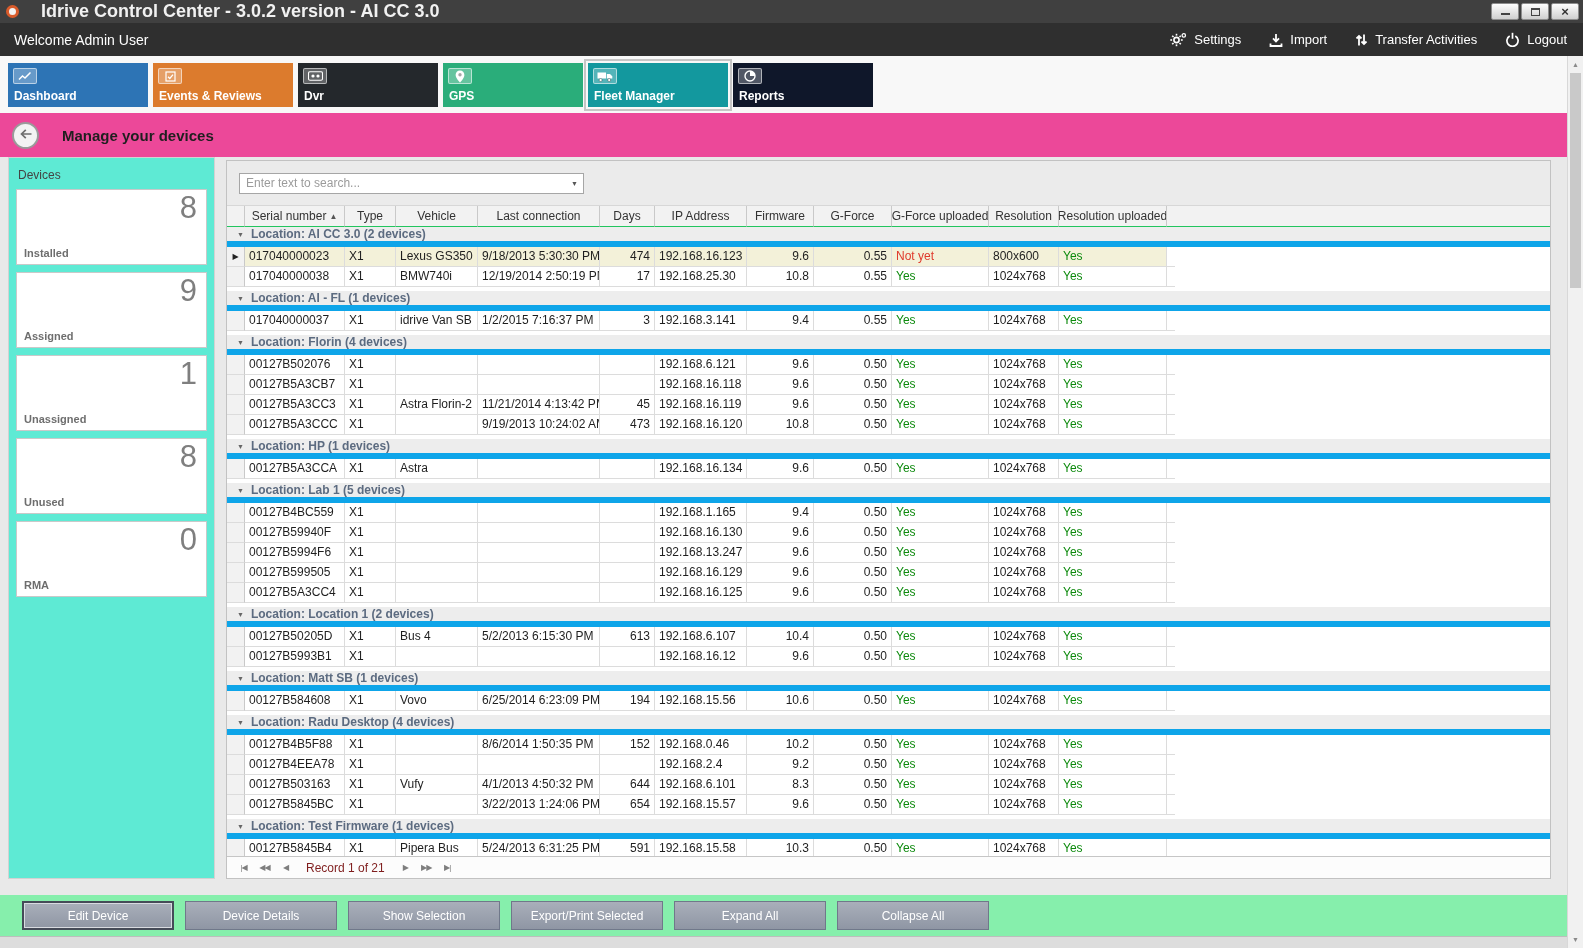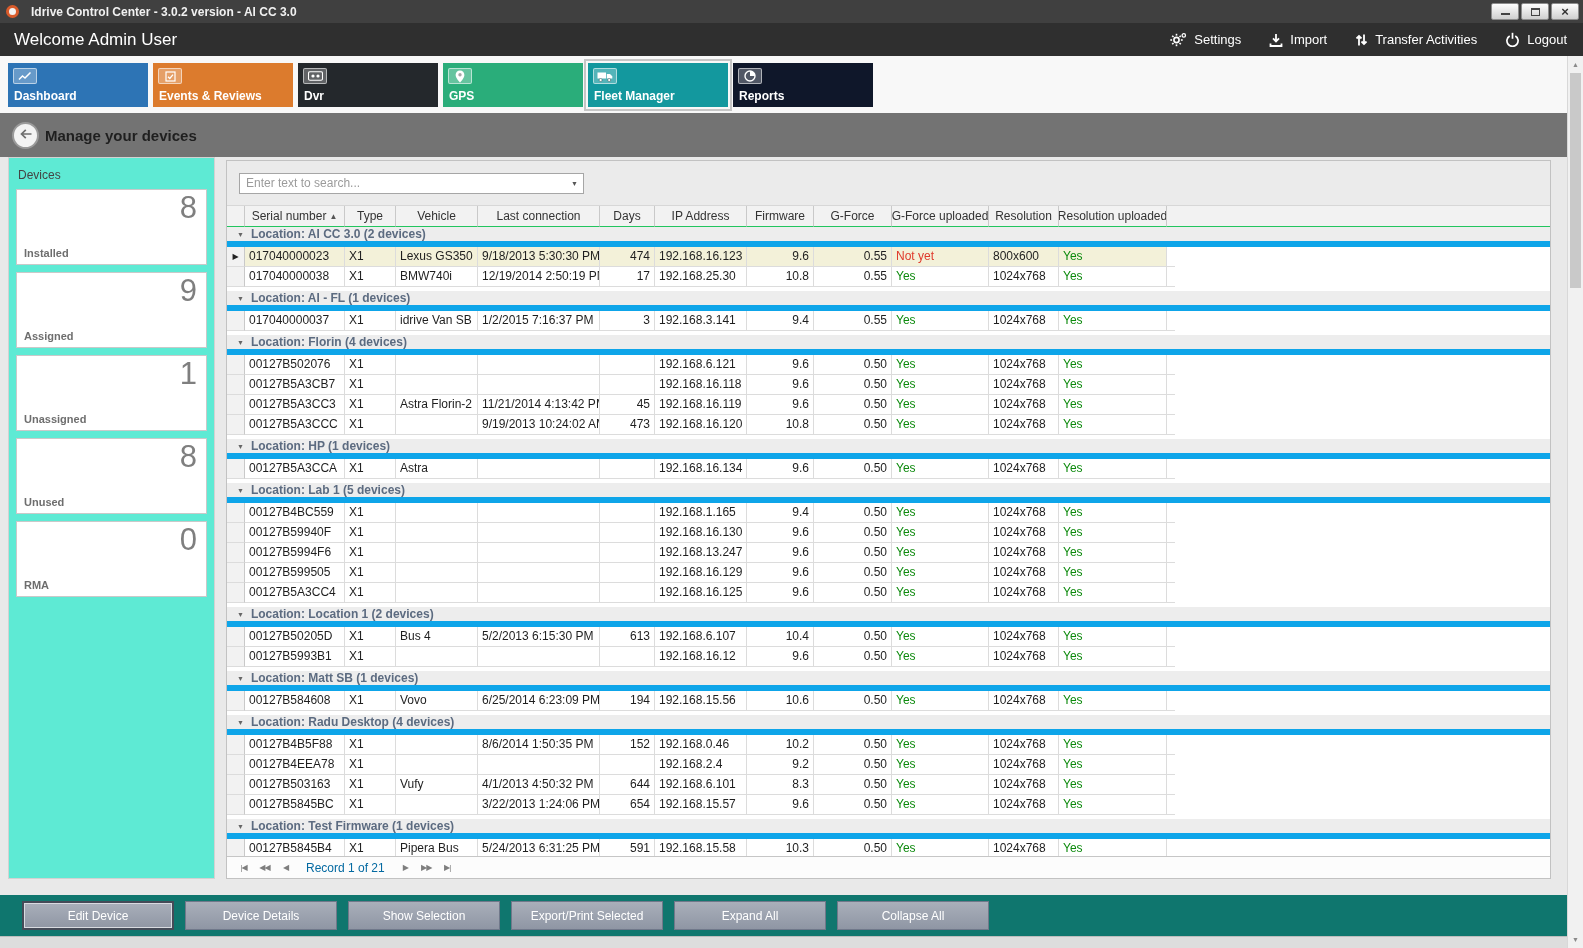--- a/index.html
+++ b/index.html
@@ -2,43 +2,43 @@
 <html><head>
 <meta charset="utf-8">
 <style>
   * { margin:0; padding:0; box-sizing:border-box; }
   html,body { width:1583px; height:948px; overflow:hidden; }
   body { font-family:"Liberation Sans",sans-serif; font-size:12px; background:#e9e9e9; position:relative; color:#222; }
 
   
   .titlebar { position:absolute; left:0; top:0; width:100%; height:23px; background:#404040; display:flex; align-items:center; padding:0 4px 0 6px; }
   .app-icon { width:13px; height:13px; border-radius:50%; border:3px solid #d95b2b; background:#f2f2f2; flex:0 0 auto; }
-  .title-text { margin-left:12px; font-weight:bold; font-size:12px; color:#f1f1f1; }
+  .title-text { margin-left:22px; font-weight:bold; font-size:18px; color:#f1f1f1; }
   .win-controls { margin-left:auto; display:flex; gap:2px; }
   .win-btn { width:28px; height:17px; background:linear-gradient(#fdfdfd,#cfcfcf); border:1px solid #8c8c8c; border-radius:2px; display:flex; align-items:center; justify-content:center; color:#333; cursor:pointer; }
   .glyph-min { width:9px; height:3px; border-bottom:2px solid #444; margin-top:4px; }
   .glyph-max { width:9px; height:8px; border:1px solid #444; border-top:2px solid #444; }
   .glyph-close { font-size:13px; font-weight:bold; line-height:1; }
 
   
   .topbar { position:absolute; left:0; top:23px; width:100%; height:33px; background:#2f2f2f; display:flex; align-items:center; padding:0 16px 0 14px; color:#fff; }
-  .welcome { font-size:17px; }
+  .welcome { font-size:14px; }
   .topbar-actions { margin-left:auto; display:flex; align-items:center; gap:28px; }
   .topbar-action { display:flex; align-items:center; gap:7px; font-size:13px; cursor:pointer; }
   .topbar-action svg { display:block; }
 
   
   .tabstrip { position:absolute; left:0; top:56px; width:100%; height:57px; background:#f8f8f8; display:flex; gap:5px; padding:7px 0 0 8px; }
   .tab { width:140px; height:44px; position:relative; color:#fff; cursor:pointer; flex:0 0 auto; }
   .tab.selected { outline:2px solid #c6c6c6; outline-offset:2px; }
   .tab-icon { position:absolute; left:5px; top:5px; width:24px; height:16px; background:rgba(255,255,255,.28); border:1px solid rgba(255,255,255,.55); border-radius:2px; display:flex; align-items:center; justify-content:center; }
   .tab-label { position:absolute; left:6px; bottom:4px; font-weight:bold; font-size:12px; white-space:nowrap; }
 
   
-  .pagehead { position:absolute; left:0; top:113px; width:100%; height:44px; display:flex; align-items:center; padding-left:12px; gap:6px; background:#737373; }
+  .pagehead { position:absolute; left:0; top:113px; width:100%; height:44px; display:flex; align-items:center; padding-left:12px; gap:23px; background:#ec4899; }
   .back-btn { width:27px; height:27px; border-radius:50%; border:2px solid #9a9a9a; background:#f3f3f3; display:flex; align-items:center; justify-content:center; cursor:pointer; }
   .page-title { font-size:15px; font-weight:bold; color:#1f1f1f; }
 
   
   .sidebar { position:absolute; left:8px; top:157px; width:207px; height:722px; background:#5eead4; border:1px solid #d2d2d2; padding:8px 7px; }
   .sidebar-title { font-size:12px; color:#444; margin:2px 0 7px 2px; }
   .device-card { background:#fff; border:1px solid #c9c9c9; height:76px; margin-bottom:7px; position:relative; cursor:pointer; }
   .device-card.selected { background:#f0eed2; border-color:#a9a894; height:88px; }
   .card-count { position:absolute; top:0; right:9px; font-size:31px; color:#7f7f7f; }
   .device-card.selected .card-count { font-size:34px; color:#6f6f6f; }
@@ -81,24 +81,24 @@
   .ind { width:18px; flex:0 0 auto; background:#f2f2f2; border-right:1px solid #c9c9c9; border-bottom:1px solid #dcdcdc; display:flex; align-items:center; justify-content:center; font-size:8px; color:#222; }
   .row.selected .cell { background:#f3f1d9; }
   .row.selected .cell.c-fill { background:#fff; }
 
   .group-row { display:flex; align-items:center; height:20px; background:#ededed; border-bottom:6px solid #0ea5e9; color:#5c6b80; font-weight:bold; padding-left:10px; gap:7px; cursor:pointer; }
   .gtri { font-size:7px; color:#666; }
   .group-gap { height:4px; background:#fff; }
 
   .pager { flex:0 0 22px; border-top:1px solid #c6c6c6; background:#fcfcfc; display:flex; align-items:center; padding-left:8px; gap:4px; }
   .vcr { color:#7e7e7e; font-size:8px; width:17px; text-align:center; cursor:pointer; letter-spacing:-1px; }
-  .pager-text { color:#0369a1; font-size:12px; margin:0 8px; }
+  .pager-text { color:#7f1d1d; font-size:12px; margin:0 8px; }
 
   
-  .footer { position:absolute; left:0; top:895px; width:100%; height:41px; background:#0f766e; display:flex; align-items:center; padding-left:22px; gap:11px; }
+  .footer { position:absolute; left:0; top:895px; width:100%; height:41px; background:#86efac; display:flex; align-items:center; padding-left:22px; gap:11px; }
   .fbtn { width:152px; height:29px; background:linear-gradient(#a9afba,#8f96a4); border:1px solid #70788a; color:#fff; font-size:12px; display:flex; align-items:center; justify-content:center; cursor:pointer; }
   .fbtn.primary { border:2px solid #454b58; box-shadow:inset 0 0 0 1px #d8dbe1; }
   .bottomstrip { position:absolute; left:0; top:936px; width:100%; height:12px; background:#dddddd; border-top:1px solid #bdbdbd; }
 
   
   .vscroll { position:absolute; left:1567px; top:56px; width:16px; height:892px; background:#f1f1f1; border-left:1px solid #d8d8d8; }
   .vscroll .arrow { position:absolute; left:0; width:15px; height:15px; display:flex; align-items:center; justify-content:center; font-size:7px; color:#8a8a8a; cursor:pointer; }
   .vscroll .arrow.up { top:1px; }
   .vscroll .arrow.down { bottom:1px; }
   .vthumb { position:absolute; left:2px; top:17px; width:11px; height:215px; background:#c9c9c9; cursor:grab; }

